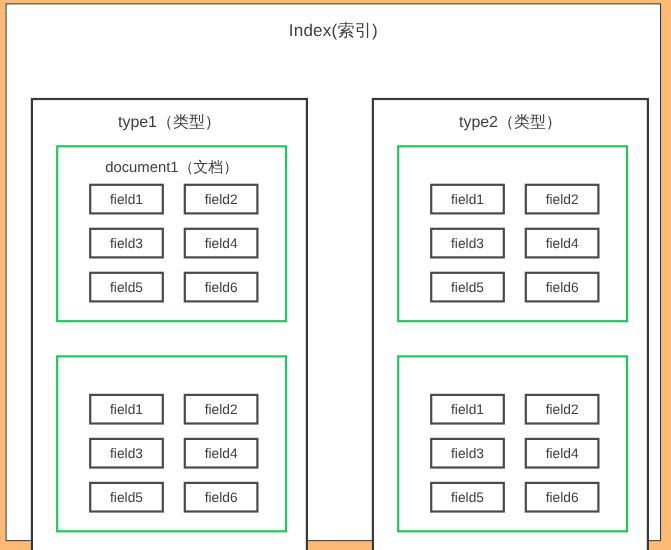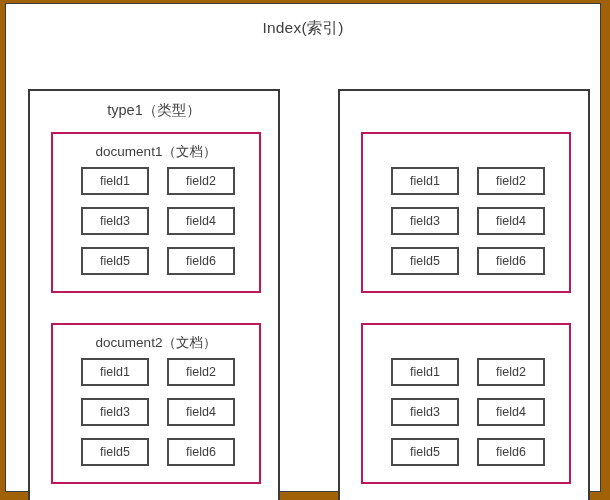--- a/index.html
+++ b/index.html
@@ -9,21 +9,21 @@
   }
   body {
     font-family: "Liberation Sans", "DejaVu Sans", sans-serif;
     color: #333333;
   }
 
   #canvas {
     position: relative;
     width: 610px;
     height: 500px;
-    background: #a16207;
+    background: #fdba74;
     overflow: hidden;
   }
 
   
   .index-frame {
     position: absolute;
     left: 5px;
     top: 3px;
     width: 596px;
     height: 489px;
@@ -68,21 +68,21 @@
     color: #3e3e3e;
     white-space: nowrap;
   }
 
   
   .doc-box {
     position: absolute;
     left: 21px;
     width: 210px;
     height: 161px;
-    border: 2px solid #be185d;
+    border: 2px solid #22c55e;
     box-sizing: border-box;
     background: #ffffff;
     padding-left: 40px;
   }
   .doc-box.first  { top: 41px;  }
   .doc-box.second { top: 232px; }
 
   .doc-title {
     position: absolute;
     left: 0;
@@ -149,33 +149,33 @@
           <div class="field-box">field1</div>
           <div class="field-box">field2</div>
           <div class="field-box">field3</div>
           <div class="field-box">field4</div>
           <div class="field-box">field5</div>
           <div class="field-box">field6</div>
         </div>
       </div>
 
       <div class="doc-box second">
-        <div class="doc-title">document2（文档）</div>
         <div class="field-grid">
           <div class="field-box">field1</div>
           <div class="field-box">field2</div>
           <div class="field-box">field3</div>
           <div class="field-box">field4</div>
           <div class="field-box">field5</div>
           <div class="field-box">field6</div>
         </div>
       </div>
     </div>
 
     <div class="type-box right">
+      <div class="type-title">type2（类型）</div>
 
       <div class="doc-box first">
         <div class="field-grid">
           <div class="field-box">field1</div>
           <div class="field-box">field2</div>
           <div class="field-box">field3</div>
           <div class="field-box">field4</div>
           <div class="field-box">field5</div>
           <div class="field-box">field6</div>
         </div>

